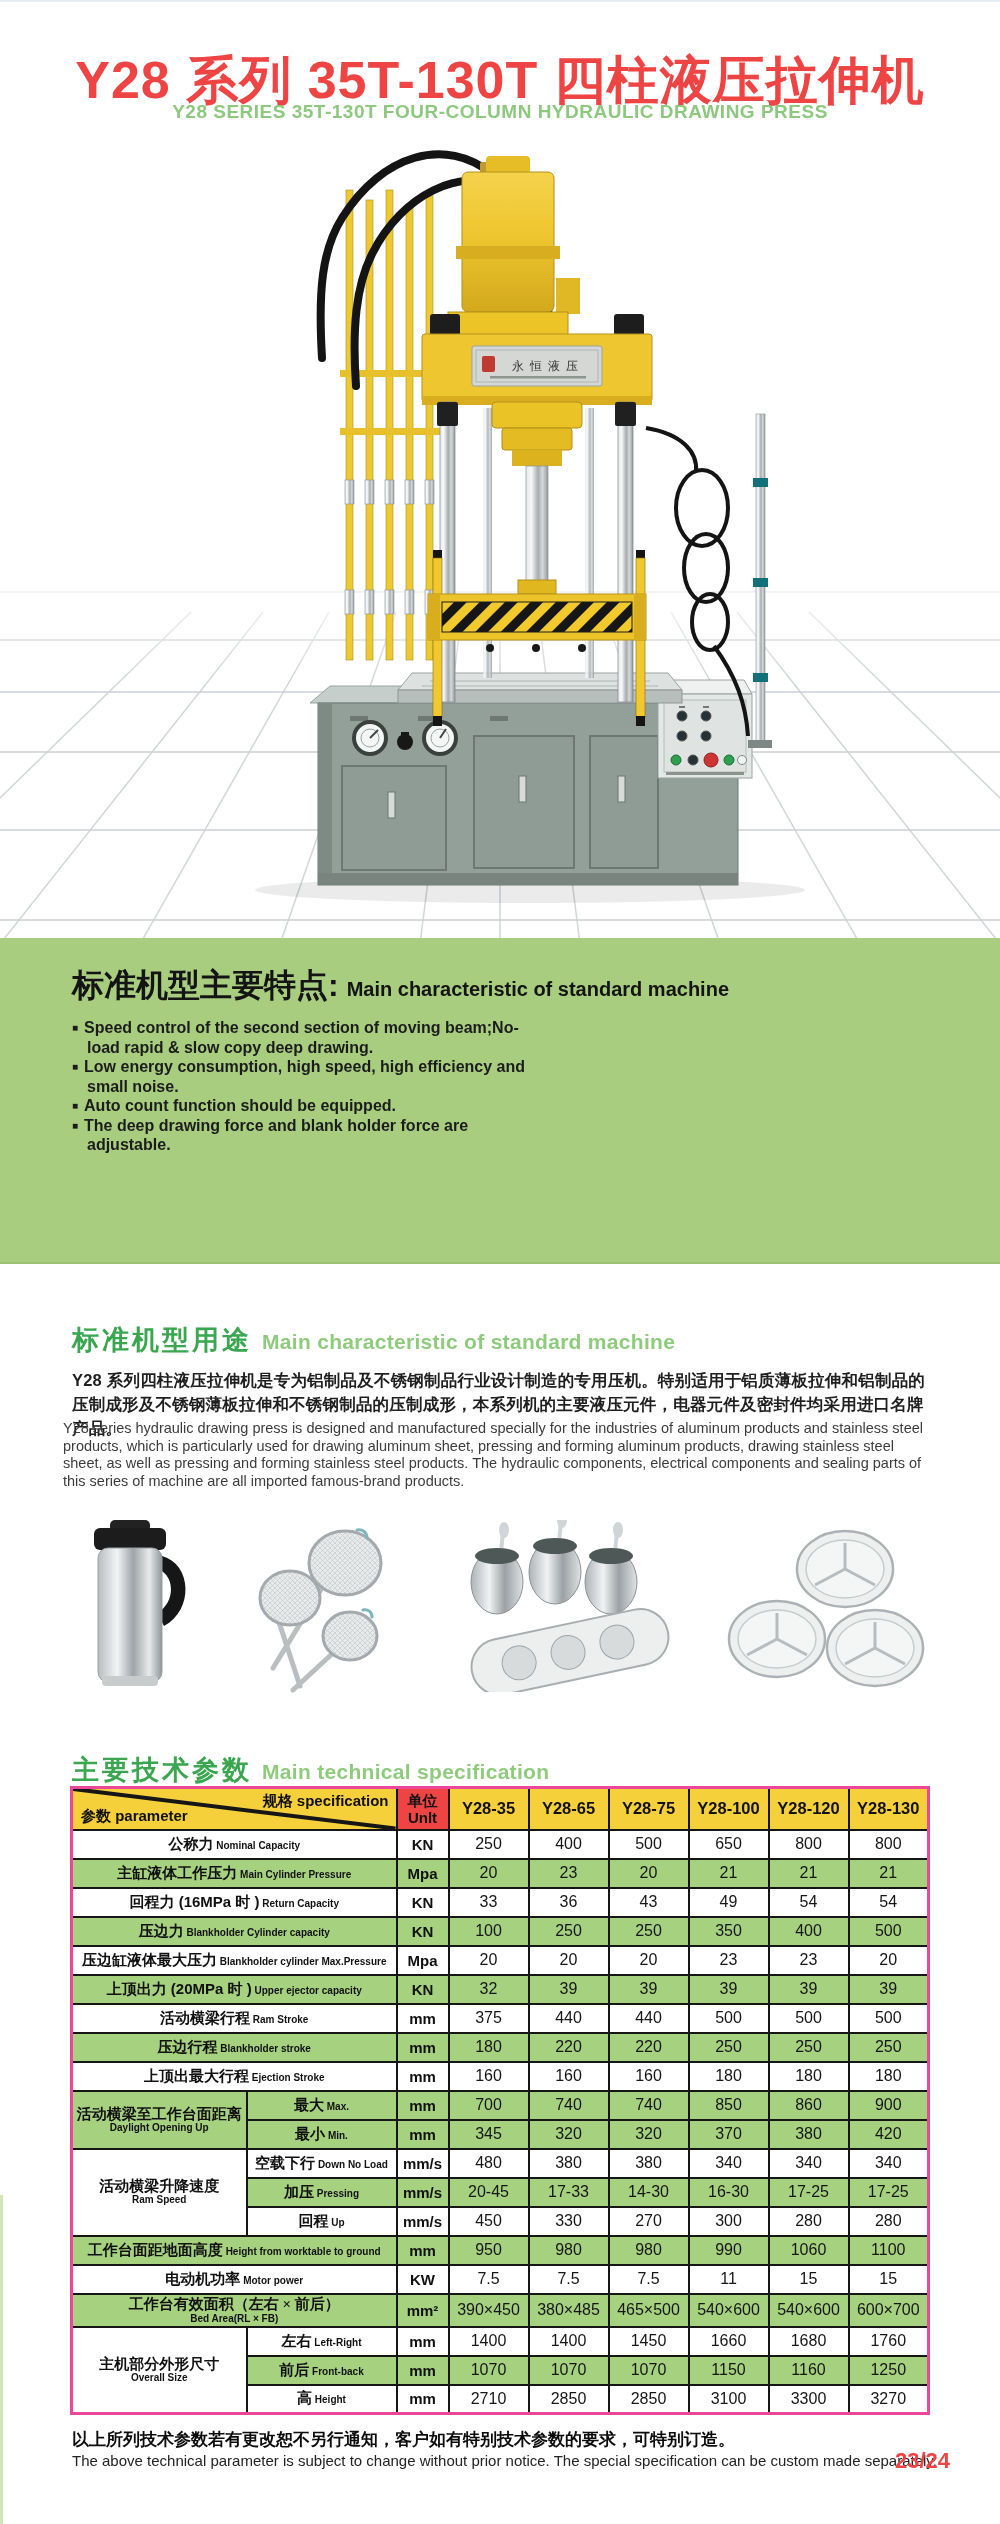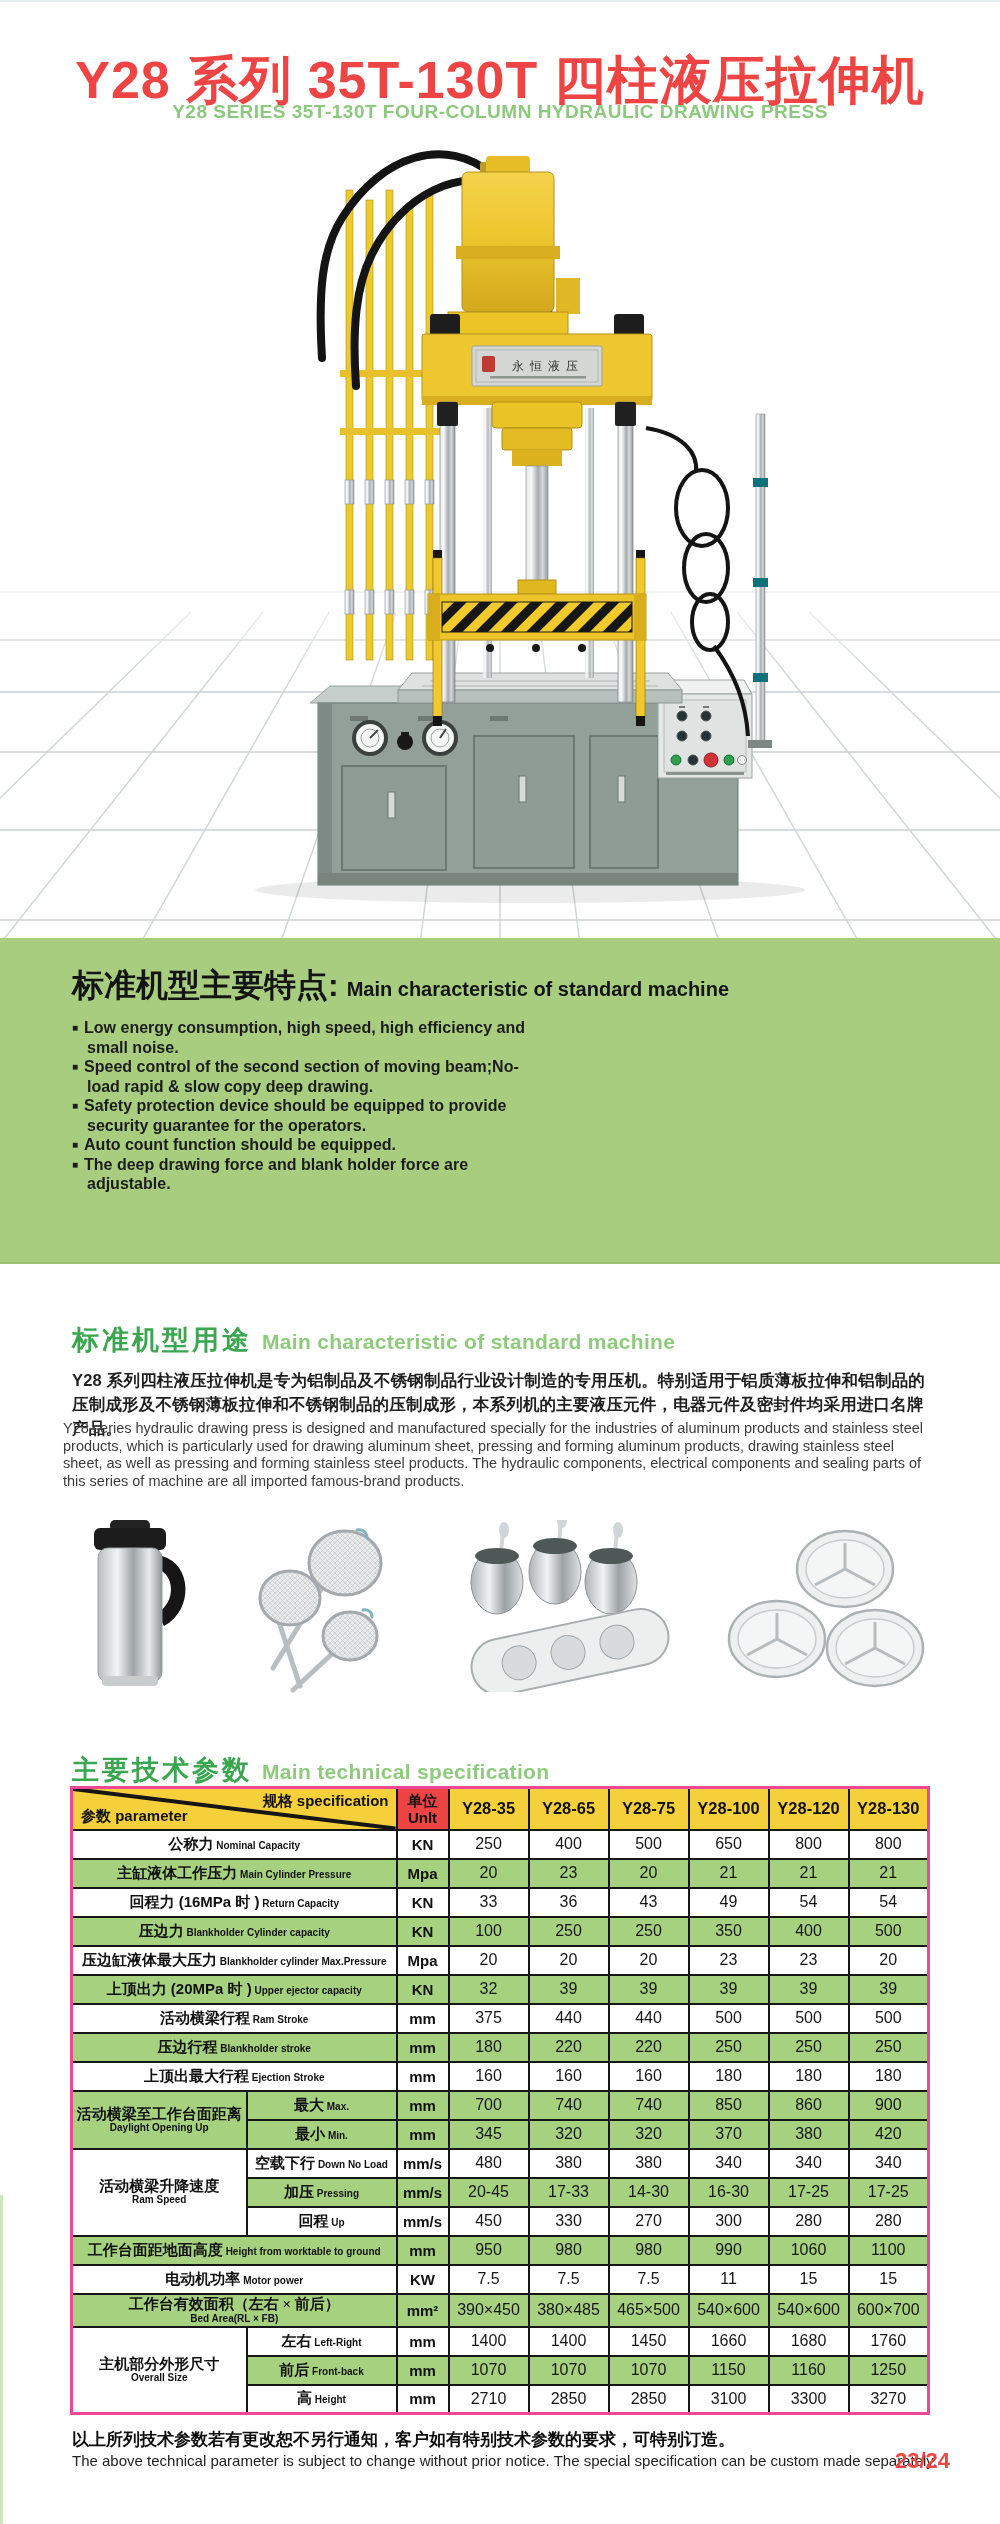--- a/index.html
+++ b/index.html
@@ -286,23 +286,22 @@
     <rect x="558" y="612" width="24" height="8" fill="#7d8884"></rect>
   </g>
 </svg>
 
 <div class="abs features">
   <div class="feat-title">
     <span class="zh">标准机型主要特点:</span><span class="en">Main characteristic of standard machine</span>
   </div>
   <div class="feat-cols">
     <ul class="blist blist-en">
+        <li>Speed control of the second section of moving beam;No-load rapid &amp; slow copy deep drawing.</li>
         <li>Low energy consumption, high speed, high efficiency and small noise.</li>
-        <li>Speed control of the second section of moving beam;No-load rapid &amp; slow copy deep drawing.</li>
-        <li>Safety protection device should be equipped to provide security guarantee for the operators.</li>
         <li>Auto count function should be equipped.</li>
         <li>The deep drawing force and blank holder force are adjustable.</li>
       </ul>
   </div>
 </div>
 
 <div class="abs sec-title usage-title">
   <span class="zh">标准机型用途</span><span class="en">Main characteristic of standard machine</span>
 </div>
 <div class="abs para-zh">Y28 系列四柱液压拉伸机是专为铝制品及不锈钢制品行业设计制造的专用压机。特别适用于铝质薄板拉伸和铝制品的压制成形及不锈钢薄板拉伸和不锈钢制品的压制成形，本系列机的主要液压元件，电器元件及密封件均采用进口名牌产品。</div>

